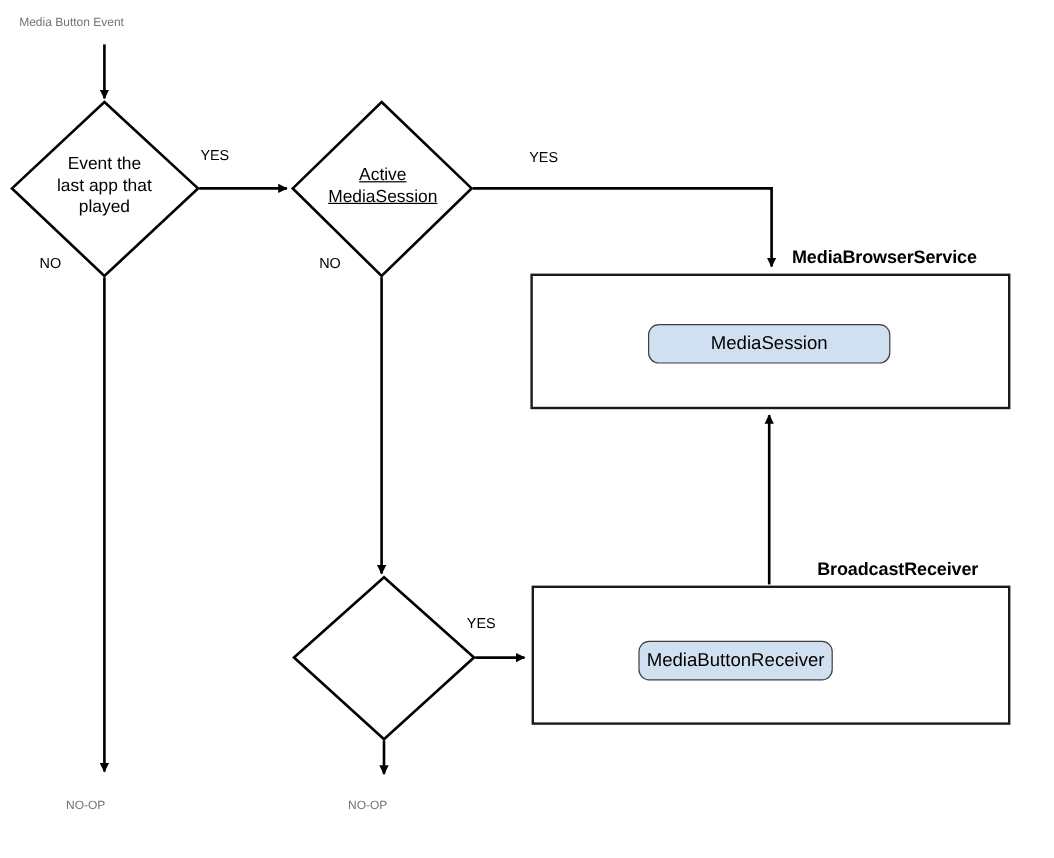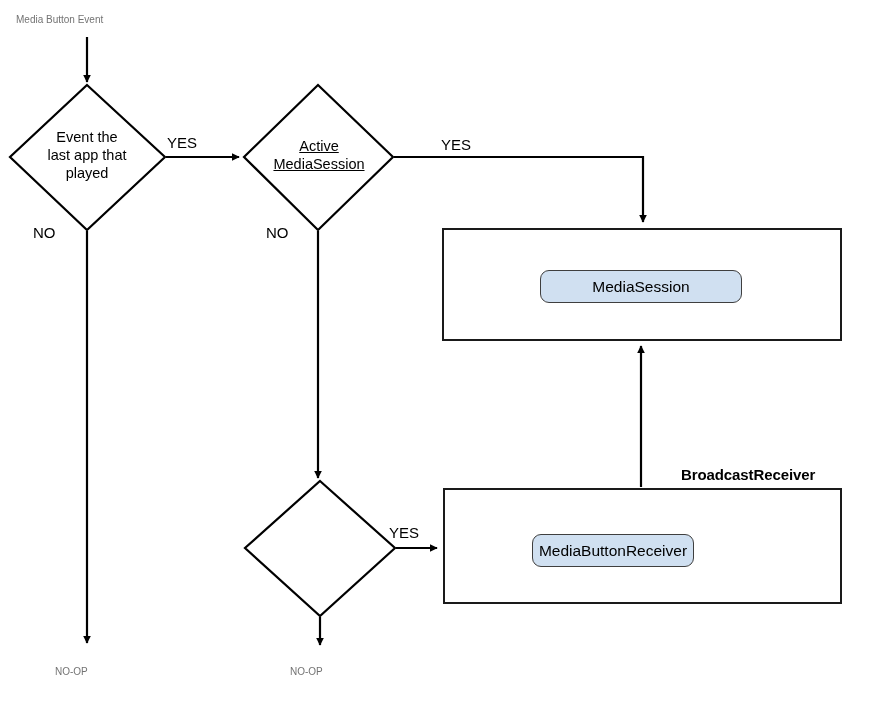--- a/index.html
+++ b/index.html
@@ -64,24 +64,23 @@
   }
   .free-text {
     position: absolute;
     font-size: 10px;
     color: #737373;
     white-space: nowrap;
     line-height: 18px;
   }
   .edge-label {
     position: absolute;
-    font-size: 15px;
+    font-size: 12px;
     color: #000000;
     white-space: nowrap;
-    margin-top: 12px;
   }
   .diamond-text {
     position: absolute;
     text-align: center;
     font-size: 14.5px;
     line-height: 18px;
     color: #000000;
     white-space: pre-line;
     pointer-events: none;
   }
@@ -138,20 +137,21 @@
   <div class="edge-label" style="left:441px; top:124px;">YES</div>
 
   <div class="edge-label" style="left:266px; top:212px;">NO</div>
 
   <div class="edge-label" style="left:389px; top:512px;">YES</div>
 
   <div class="free-text" style="left:55px; top:663px;">NO-OP</div>
 
   <div class="free-text" style="left:290px; top:663px;">NO-OP</div>
 
+  <div class="container-label" style="left:660px; top:206px;">MediaBrowserService</div>
 
   <div class="container-box" style="left:442px; top:228px; width:400px; height:113px;">
     <div class="pill" style="left:96px; top:40px; width:202px; height:33px;">MediaSession</div>
   </div>
 
   <div class="container-label" style="left:681px; top:466px;">BroadcastReceiver</div>
 
   <div class="container-box" style="left:443px; top:488px; width:399px; height:116px;">
     <div class="pill" style="left:87px; top:44px; width:162px; height:33px;">MediaButtonReceiver</div>
   </div>

